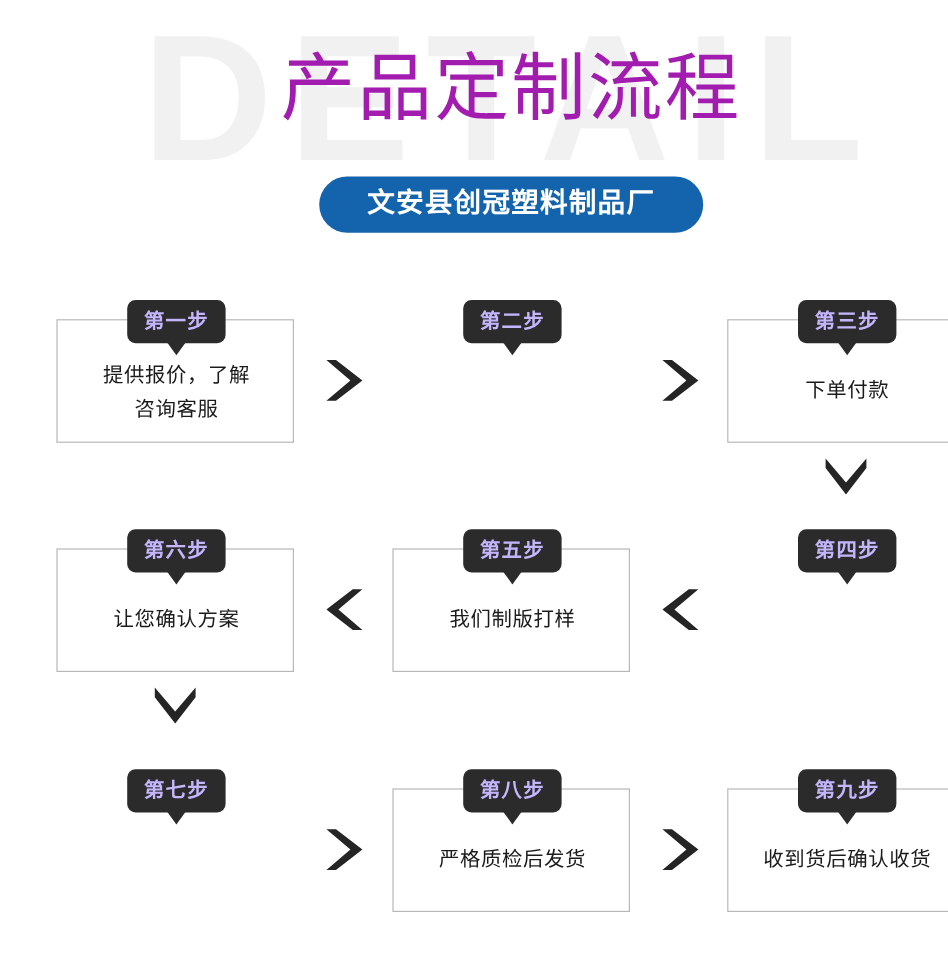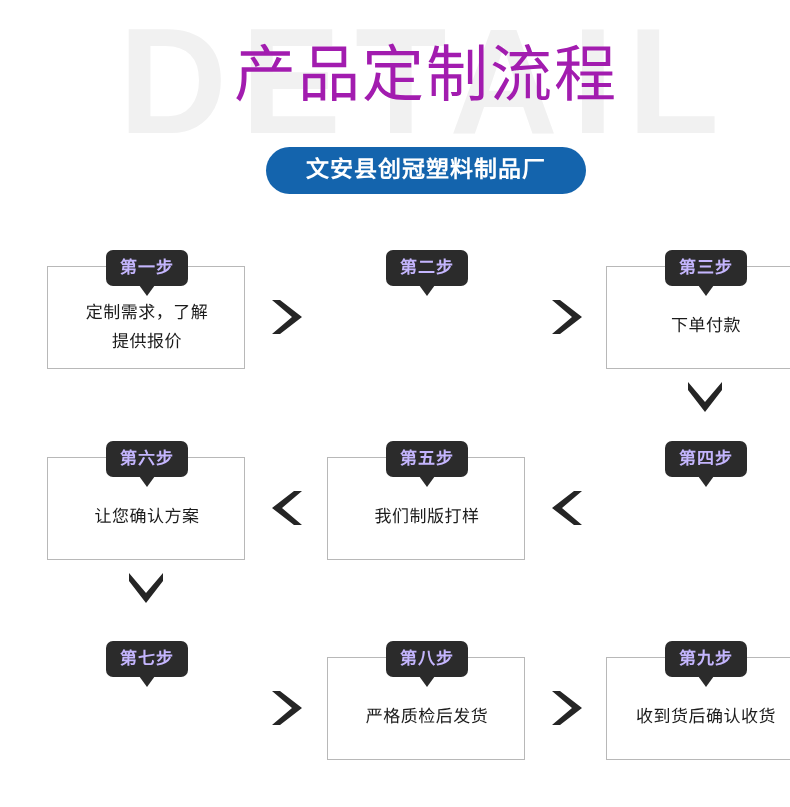--- a/index.html
+++ b/index.html
@@ -198,22 +198,22 @@
     </div>
   </div>
 
   <div class="flow">
 
     <div class="row row-1">
 
       <div class="cell cell-a">
         <div class="step-box">
           <div class="step-text two-line">
-            <span>定制需求，了解</span>
-            <span>提供报价</span>
+            <span>提供报价，了解</span>
+            <span>咨询客服</span>
           </div>
         </div>
         <div class="step-badge">第一步</div>
       </div>
 
       <div class="arrow arrow-h a-ab">
         <svg width="42" height="46" viewBox="0 0 42 46">
           <polygon points="6,6 14,6 36,23 14,40 6,40 26,23" fill="#252525"></polygon>
         </svg>
       </div>

